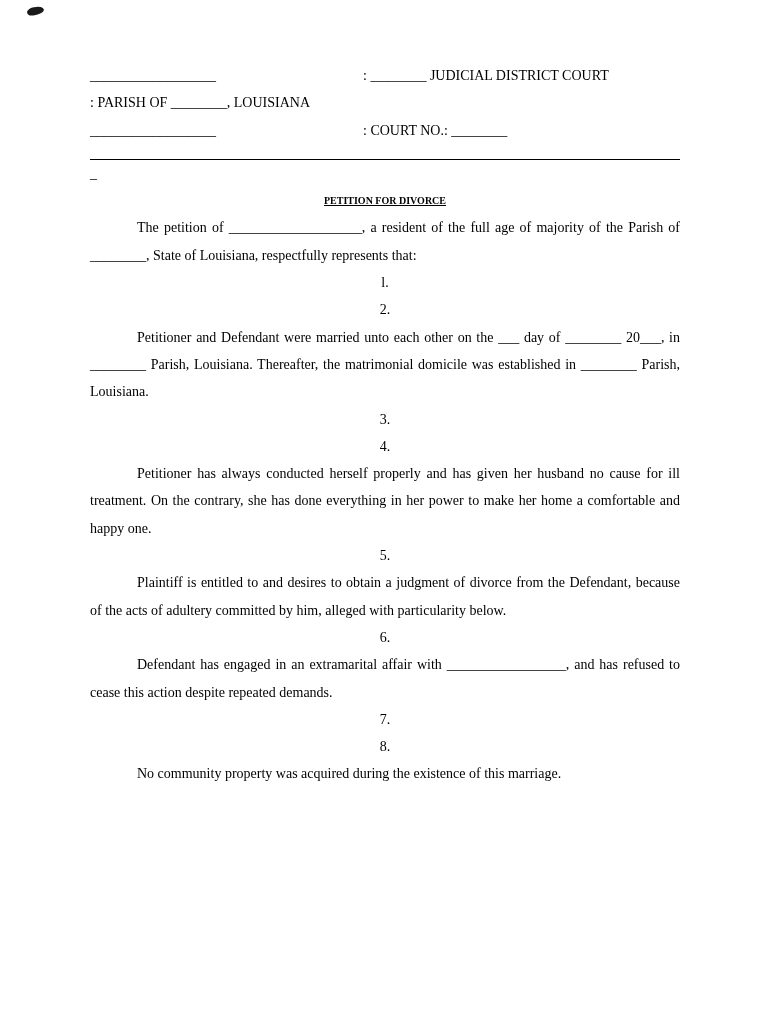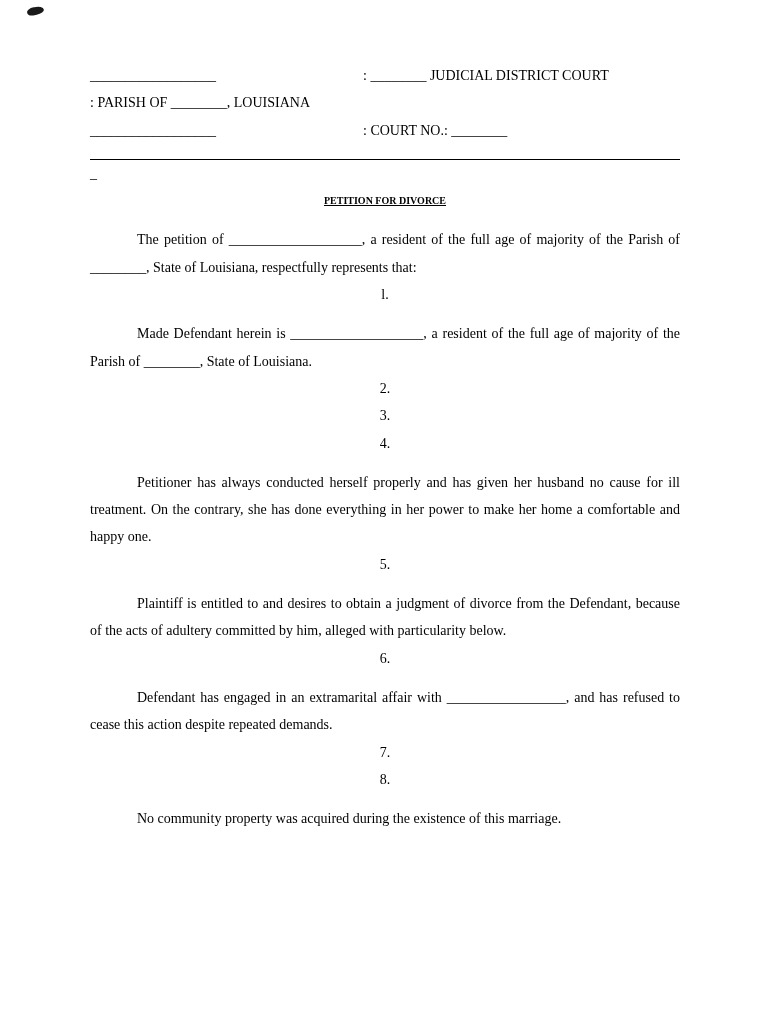--- a/index.html
+++ b/index.html
@@ -42,21 +42,20 @@
   .doc-title {
     text-align: center;
     font-size: 10px;
     font-weight: bold;
     text-decoration: underline;
     line-height: 27.3px;
   }
   .para {
     text-align: justify;
     text-indent: 47px;
-    margin-top: 12px;
   }
   .num { text-align: center; }
 </style>
 </head>
 <body>
 
 <div class="page">
 
   <div class="artifact"></div>
 
@@ -75,22 +74,22 @@
   </div>
 
   <div class="rule"></div>
 
   <div class="stray">_</div>
 
   <h1 class="doc-title">PETITION FOR DIVORCE</h1>
 
   <p class="para">The petition of ___________________, a resident of the full age of majority of the Parish of ________, State of Louisiana, respectfully represents that:</p>
   <p class="num">l.</p>
-  <p class="para">Made Defendant herein is ___________________, a resident of the full age of majority of the Parish of ________, State of Louisiana.</p>
   <p class="num">2.</p>
+  <p class="para">Petitioner and Defendant were married unto each other on the ___  day of ________ 20___, in ________ Parish, Louisiana.  Thereafter, the matrimonial domicile was established in ________ Parish, Louisiana.</p>
   <p class="num">3.</p>
   <p class="num">4.</p>
   <p class="para">Petitioner has always conducted herself properly and has given her husband no cause for ill treatment.  On the contrary, she has done everything in her power to make her home a comfortable and happy one.</p>
   <p class="num">5.</p>
   <p class="para">Plaintiff is entitled to and desires to obtain a judgment of divorce from the Defendant, because of the acts of adultery committed by him, alleged with particularity below.</p>
   <p class="num">6.</p>
   <p class="para">Defendant has engaged in an extramarital affair with _________________, and has refused to cease this action despite repeated demands.</p>
   <p class="num">7.</p>
   <p class="num">8.</p>
   <p class="para">No community property was acquired during the existence of this marriage.</p>

